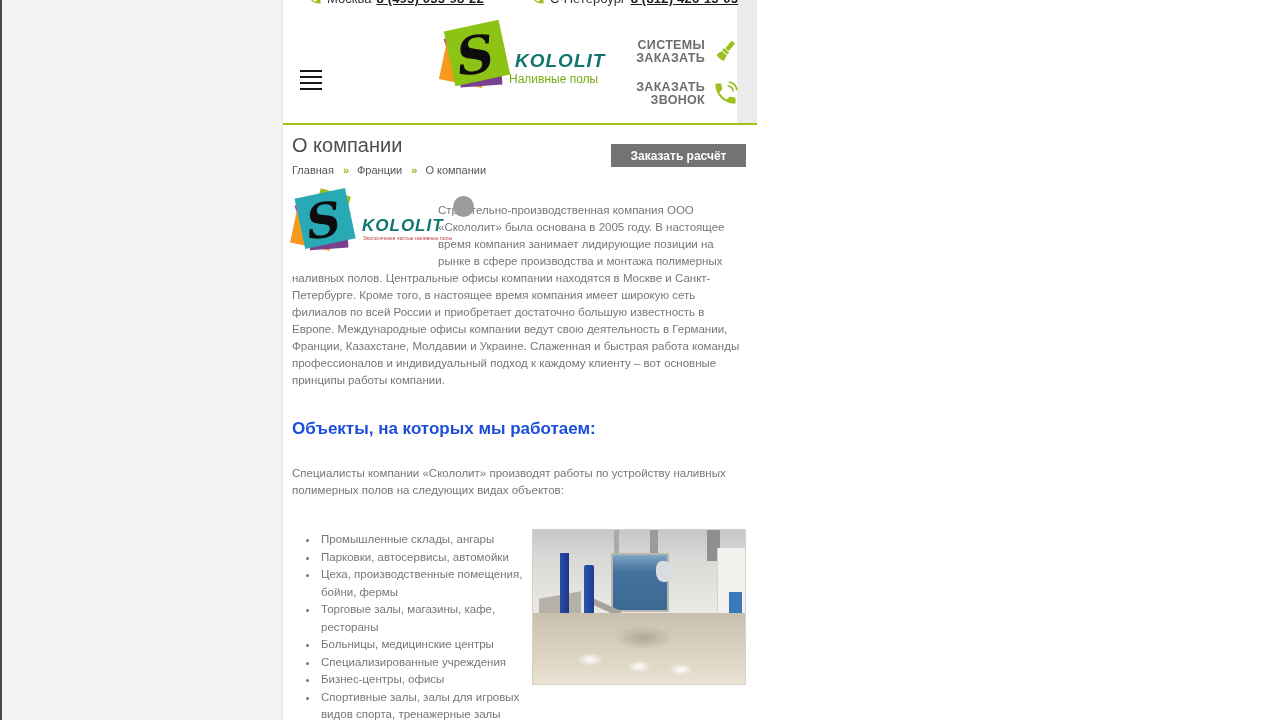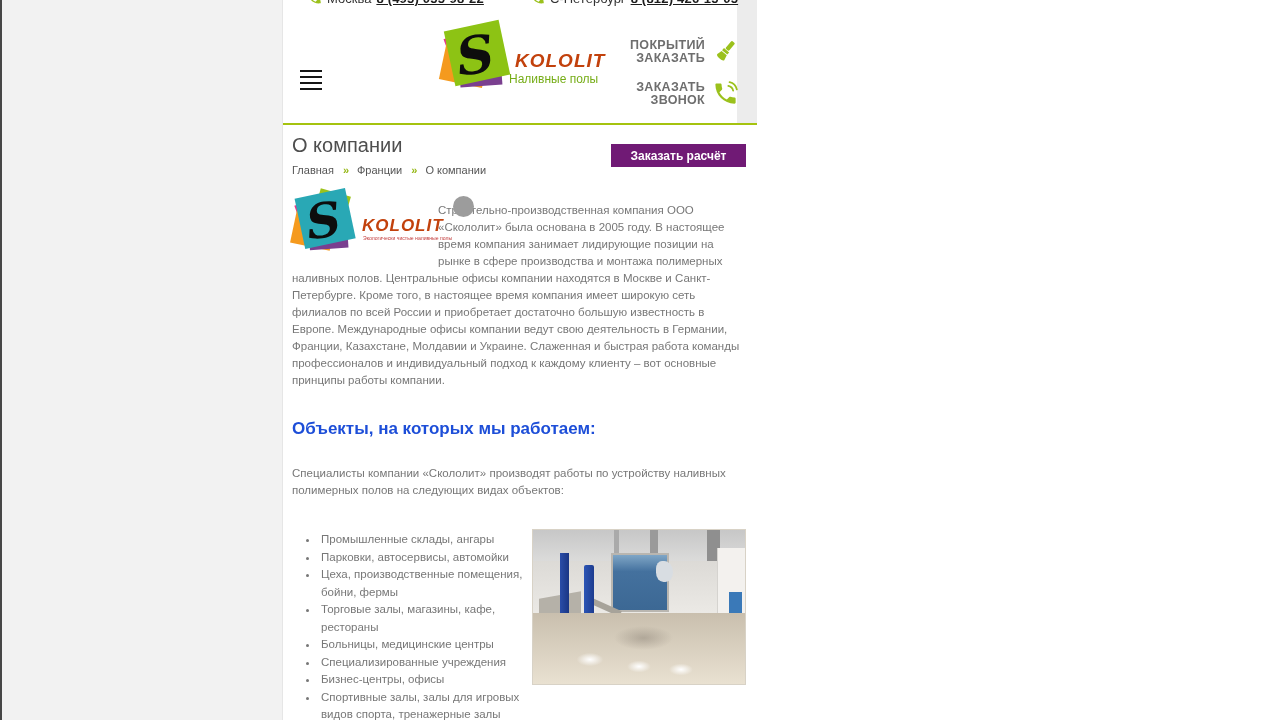--- a/index.html
+++ b/index.html
@@ -29,40 +29,40 @@
   .sq { position:absolute; }
   .sq-pink   { left:9px;  top:8px;  width:46px; height:46px; background:#e8388a; transform:rotate(-20deg); }
   .sq-orange { left:2px;  top:18px; width:44px; height:44px; background:#f59a1e; transform:rotate(12deg); }
   .sq-purple { left:18px; top:22px; width:42px; height:42px; background:#7a3f8f; transform:rotate(-4deg); }
   .sq-front  { left:8px;  top:3px;  width:56px; height:56px; transform:rotate(-12deg);
                display:flex; align-items:center; justify-content:center; }
   .sq-front .s-letter { font-family:"DejaVu Serif", serif; font-style:italic; font-weight:bold;
                font-size:52px; line-height:1; color:#0d0d0d; transform:translate(-2px,2px) rotate(4deg); }
   .logo-green .sq-front { background:#8dc314; }
   .logo-text { position:absolute; left:74px; top:28px; font-style:italic; font-weight:bold;
-               font-size:19px; letter-spacing:1px; color:#c2410c; }
+               font-size:19px; letter-spacing:1px; color:#0f766e; }
   .logo-tagline { position:absolute; left:68px; top:50px; font-size:12px; color:#76ad17; }
 
   .header-action { position:absolute; right:18px; display:flex; align-items:center; gap:7px; cursor:pointer; }
   .header-action .action-label { text-align:right; font-weight:bold; font-size:12.5px; line-height:13px;
                color:#6e6e6e; letter-spacing:.3px; }
   .action-systems { top:38px; }
   .action-callback { top:80px; }
   .action-icon { width:27px; height:27px; fill:#9bc11c; }
 
   .green-line { height:2px; background:#a5c30f; }
 
   
   .content { position:relative; padding:0 11px 40px 9px; }
   .page-title { font-size:20px; font-weight:normal; color:#4e4e4e; margin:9px 0 7px; }
   .breadcrumb { display:flex; align-items:flex-end; gap:9px; font-size:11px; color:#555; }
   .crumb { cursor:pointer; }
   .crumb-sep { color:#95b715; font-weight:bold; letter-spacing:-1px; font-size:11px; }
   .order-btn { position:absolute; top:10px; right:11px; width:135px; height:23px; border:none;
-               background:#701a75; color:#fff; font-weight:bold; font-size:12px; cursor:pointer;
+               background:#737373; color:#fff; font-weight:bold; font-size:12px; cursor:pointer;
                font-family:"Liberation Sans", sans-serif; }
 
   .article { margin-top:14px; position:relative; }
   .article-logo { float:left; width:140px; height:66px; margin:0 6px 12px 0; position:relative; }
   .article-logo .logo-squares { transform:scale(.92); transform-origin:0 0; }
   .logo-teal .sq-front { background:#29a8b5; }
   .sq-lime { left:26px; top:2px; width:34px; height:34px; background:#9cc21a; transform:rotate(16deg); }
   .article-logo .logo-text { left:70px; top:26px; font-size:17px; }
   .article-logo .logo-tagline { left:71px; top:46px; font-size:6px; color:#c23b3b; transform:scale(.85); transform-origin:0 0; white-space:nowrap; }
   .gray-dot { position:absolute; left:161px; top:6px; width:21px; height:21px; border-radius:50%; background:#9c9c9c; }
@@ -142,21 +142,21 @@
         <div class="sq sq-front">
             <span class="s-letter">S</span>
           </div>
       </div>
       <div class="logo-text">KOLOLIT</div>
       <div class="logo-tagline">Наливные полы</div>
     </div>
 
     <div class="header-action action-systems">
       <div class="action-label">
-        <div>ПОКРЫТИЙ</div>
+        <div>СИСТЕМЫ</div>
         <div>ЗАКАЗАТЬ</div>
       </div>
       <svg class="action-icon" viewBox="0 0 24 24">
         <g transform="rotate(40 12 12)">
           <rect x="10" y="1" width="4" height="9" rx="1"></rect>
           <rect x="9" y="10.5" width="6" height="2.6"></rect>
           <path d="M9 13.8h6l1.1 4.6c.3 2.4-8.5 2.4-8.2 0L9 13.8z"></path>
         </g>
       </svg>
     </div>

